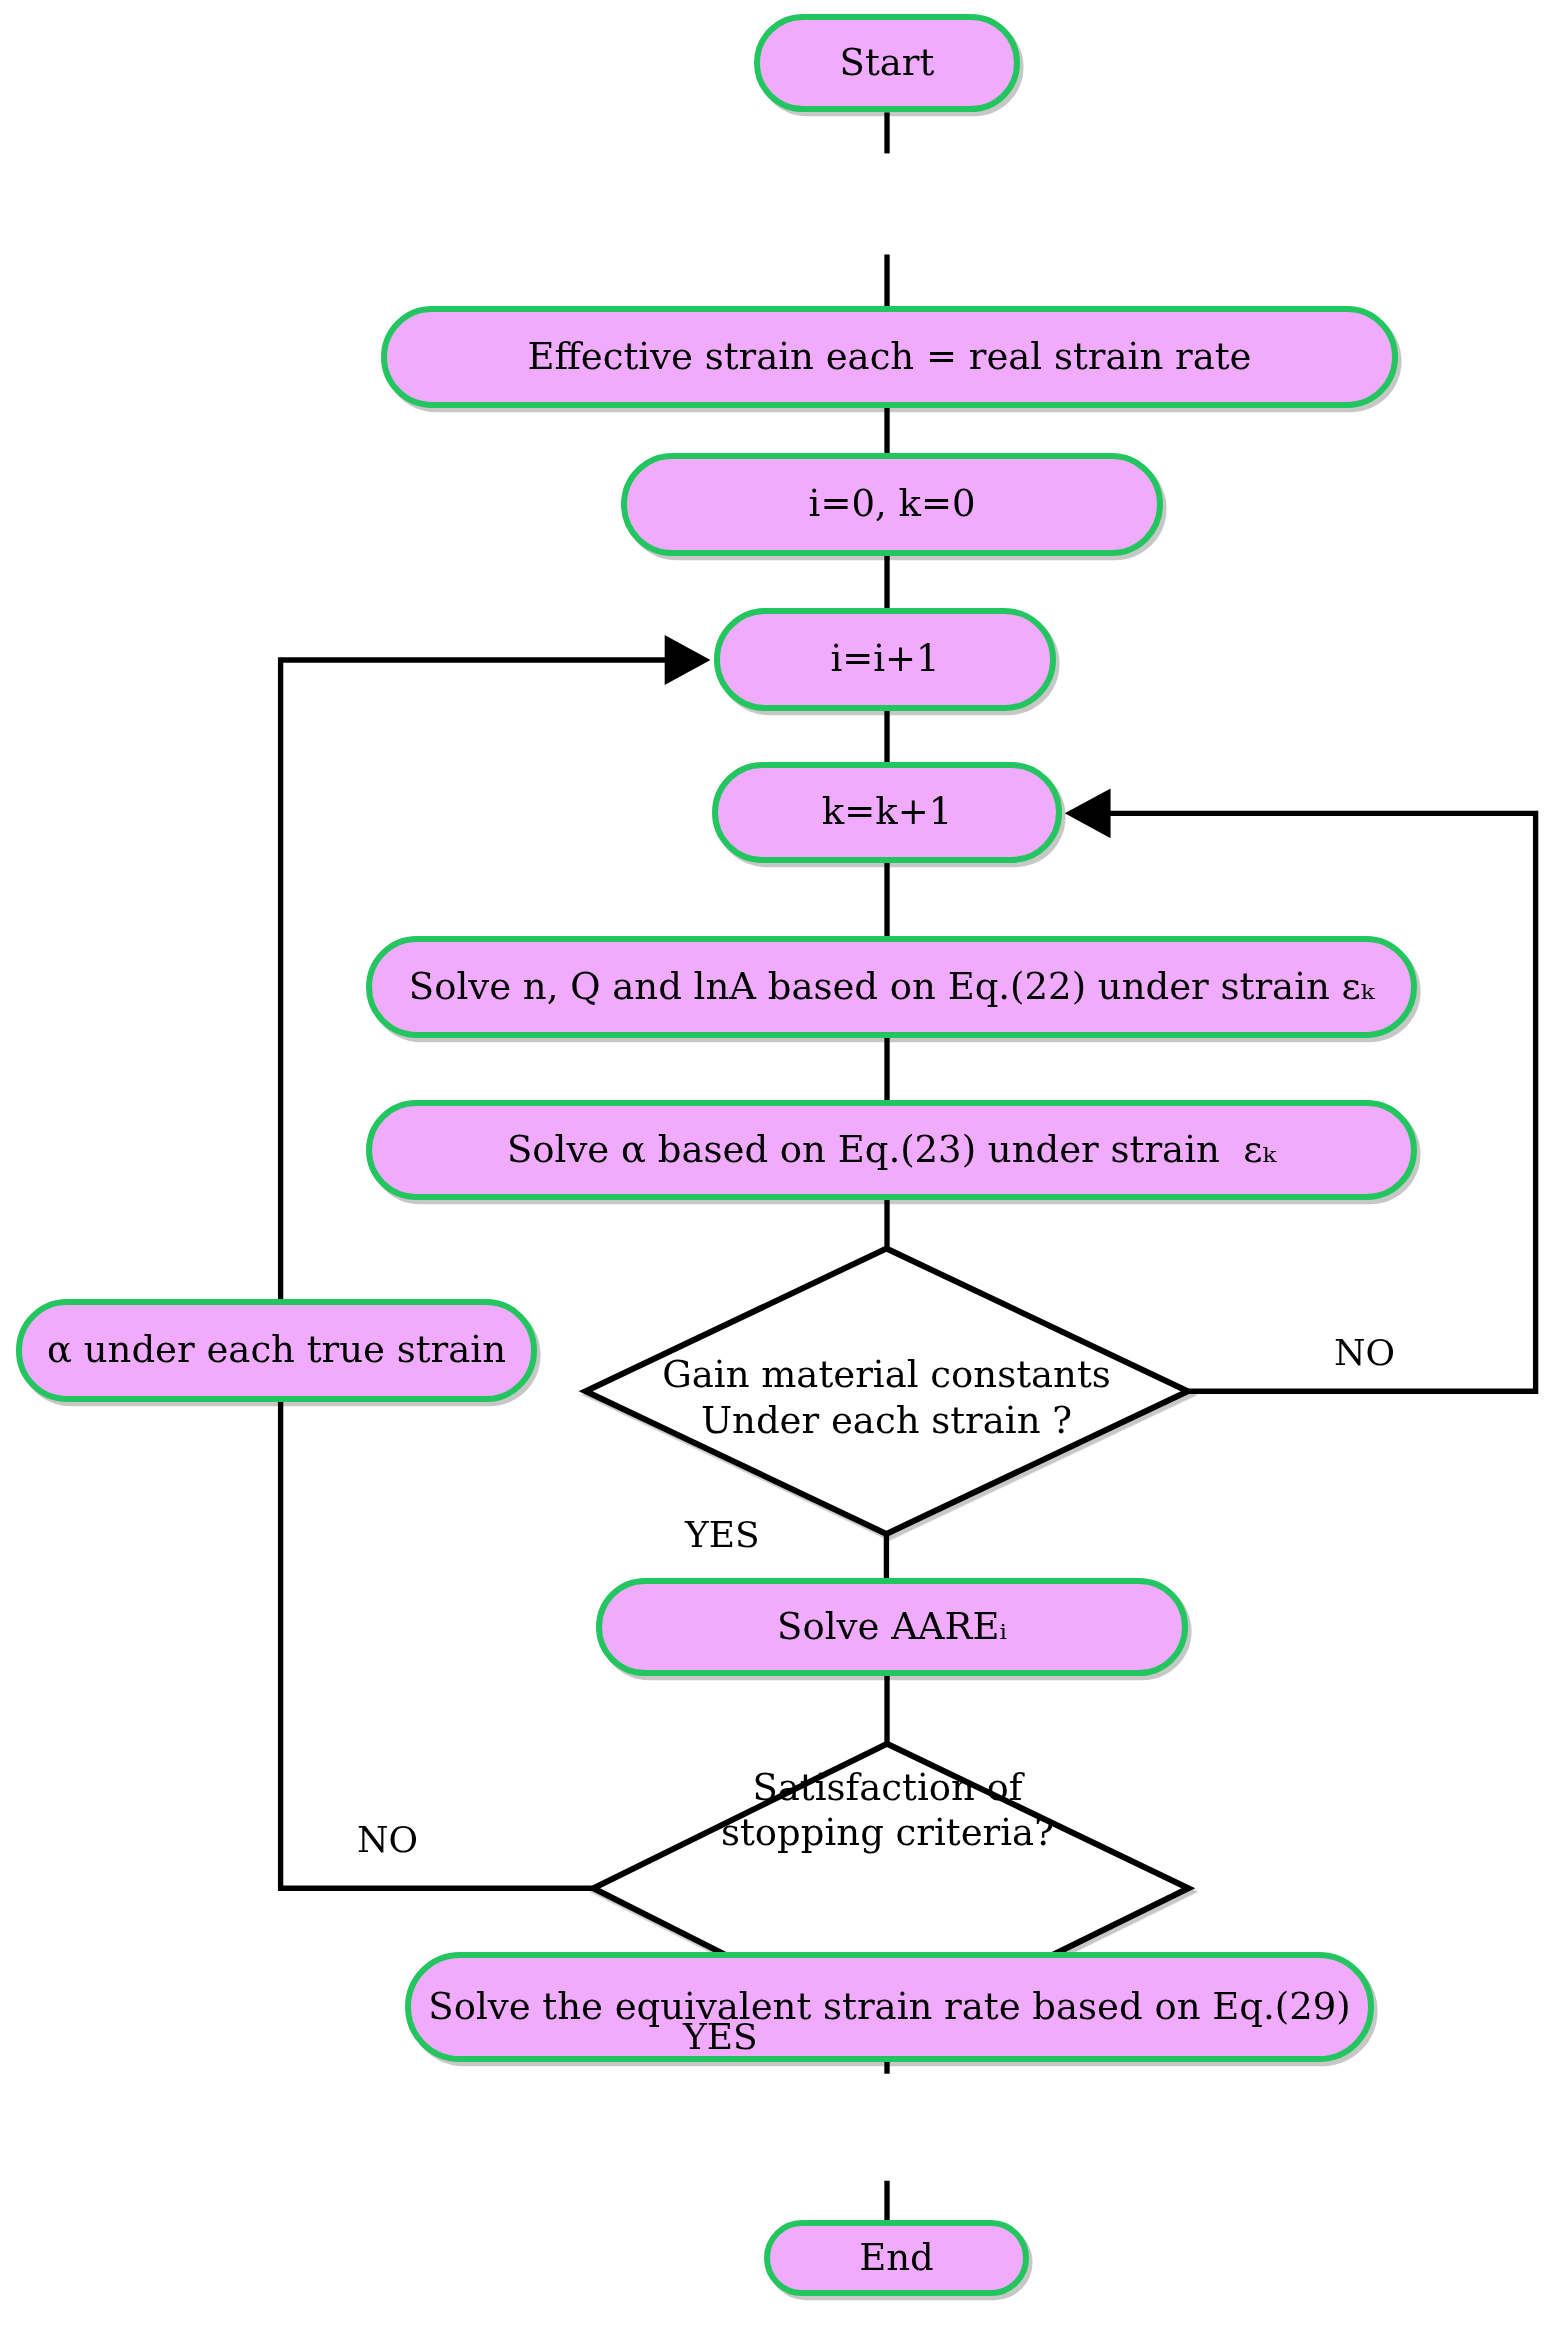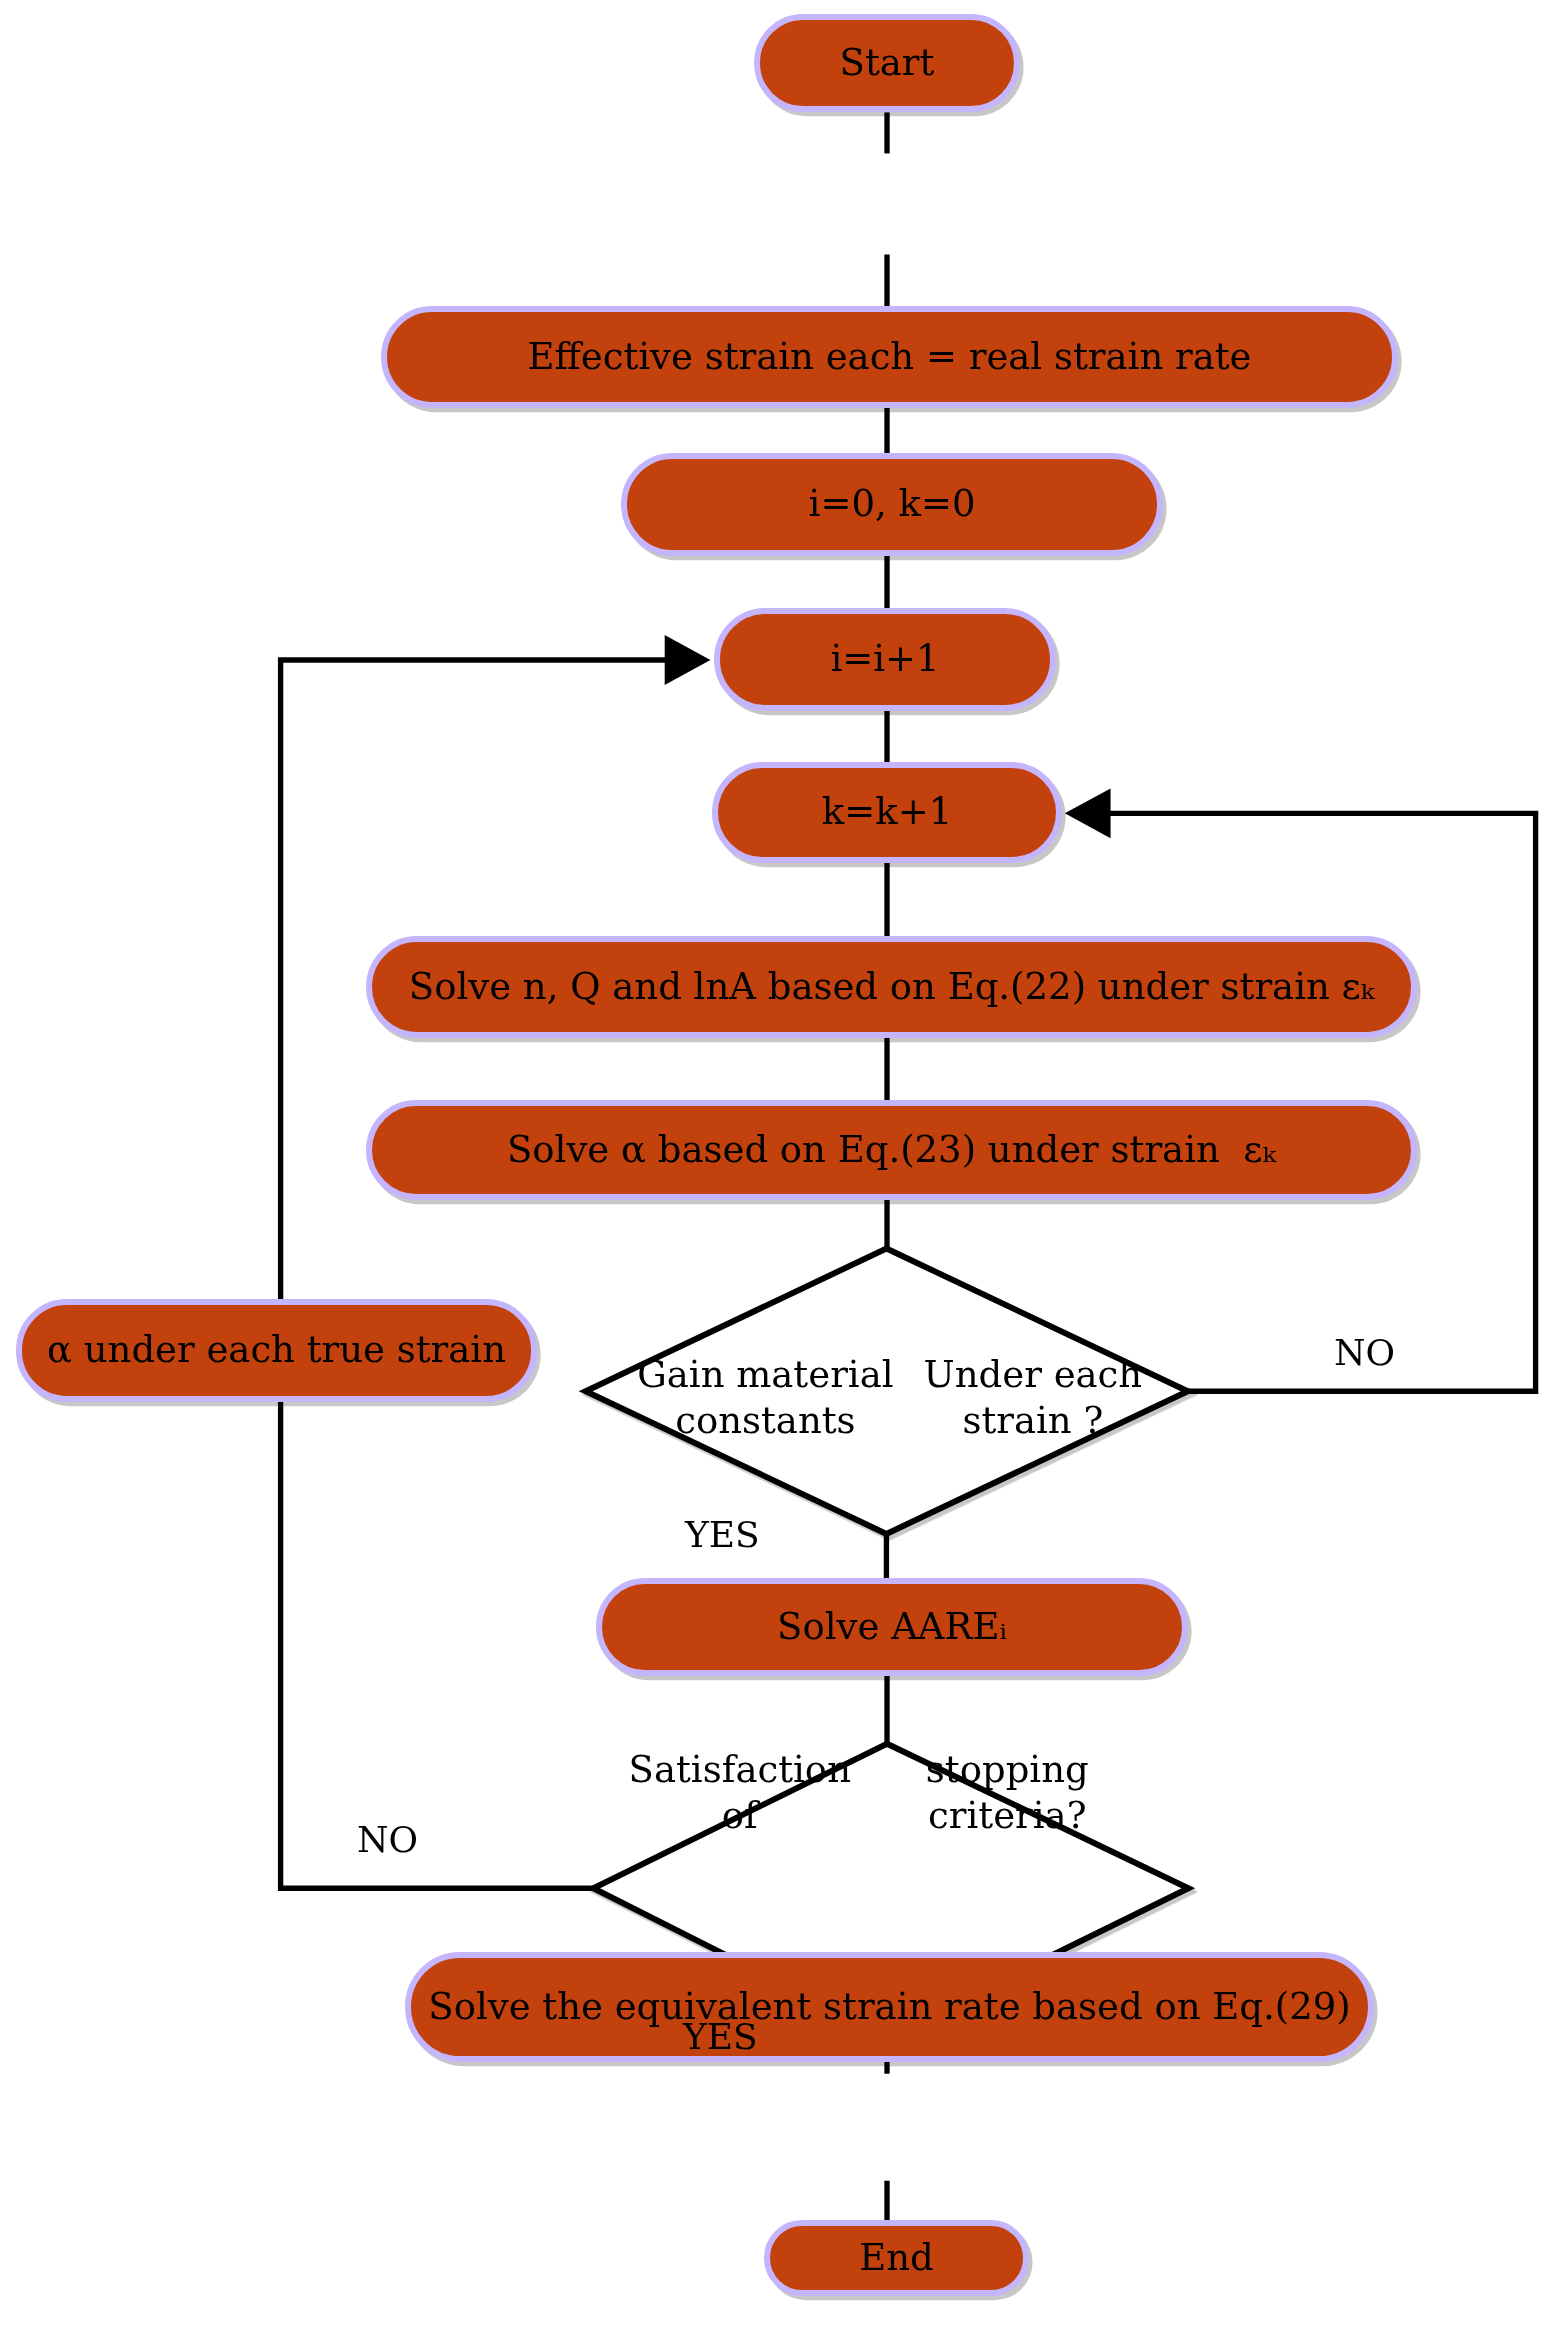--- a/index.html
+++ b/index.html
@@ -36,36 +36,36 @@
   .shape-shadow {
     filter: drop-shadow(5px 6px 0 rgba(0,0,0,0.22));
   }
   .arrowhead {
     fill: #000000;
     stroke: none;
   }
   .node {
     position: absolute;
     box-sizing: border-box;
-    background: #c2410c;
-    border: 6px solid #c4b5fd;
+    background: #f0abfc;
+    border: 6px solid #22c55e;
     display: flex;
     align-items: center;
     justify-content: center;
     text-align: center;
     font-size: 37px;
     line-height: 1.15;
     box-shadow: 3.6px 4.2px 0 rgba(0,0,0,0.22);
   }
   .math {
   }
   .dtext {
     position: absolute;
     display: flex;
-    flex-direction: row;
+    flex-direction: column;
     align-items: center;
     justify-content: center;
     text-align: center;
     font-size: 37px;
     line-height: 1.22;
   }
   .elabel {
     position: absolute;
     font-size: 36px;
     line-height: 1;

